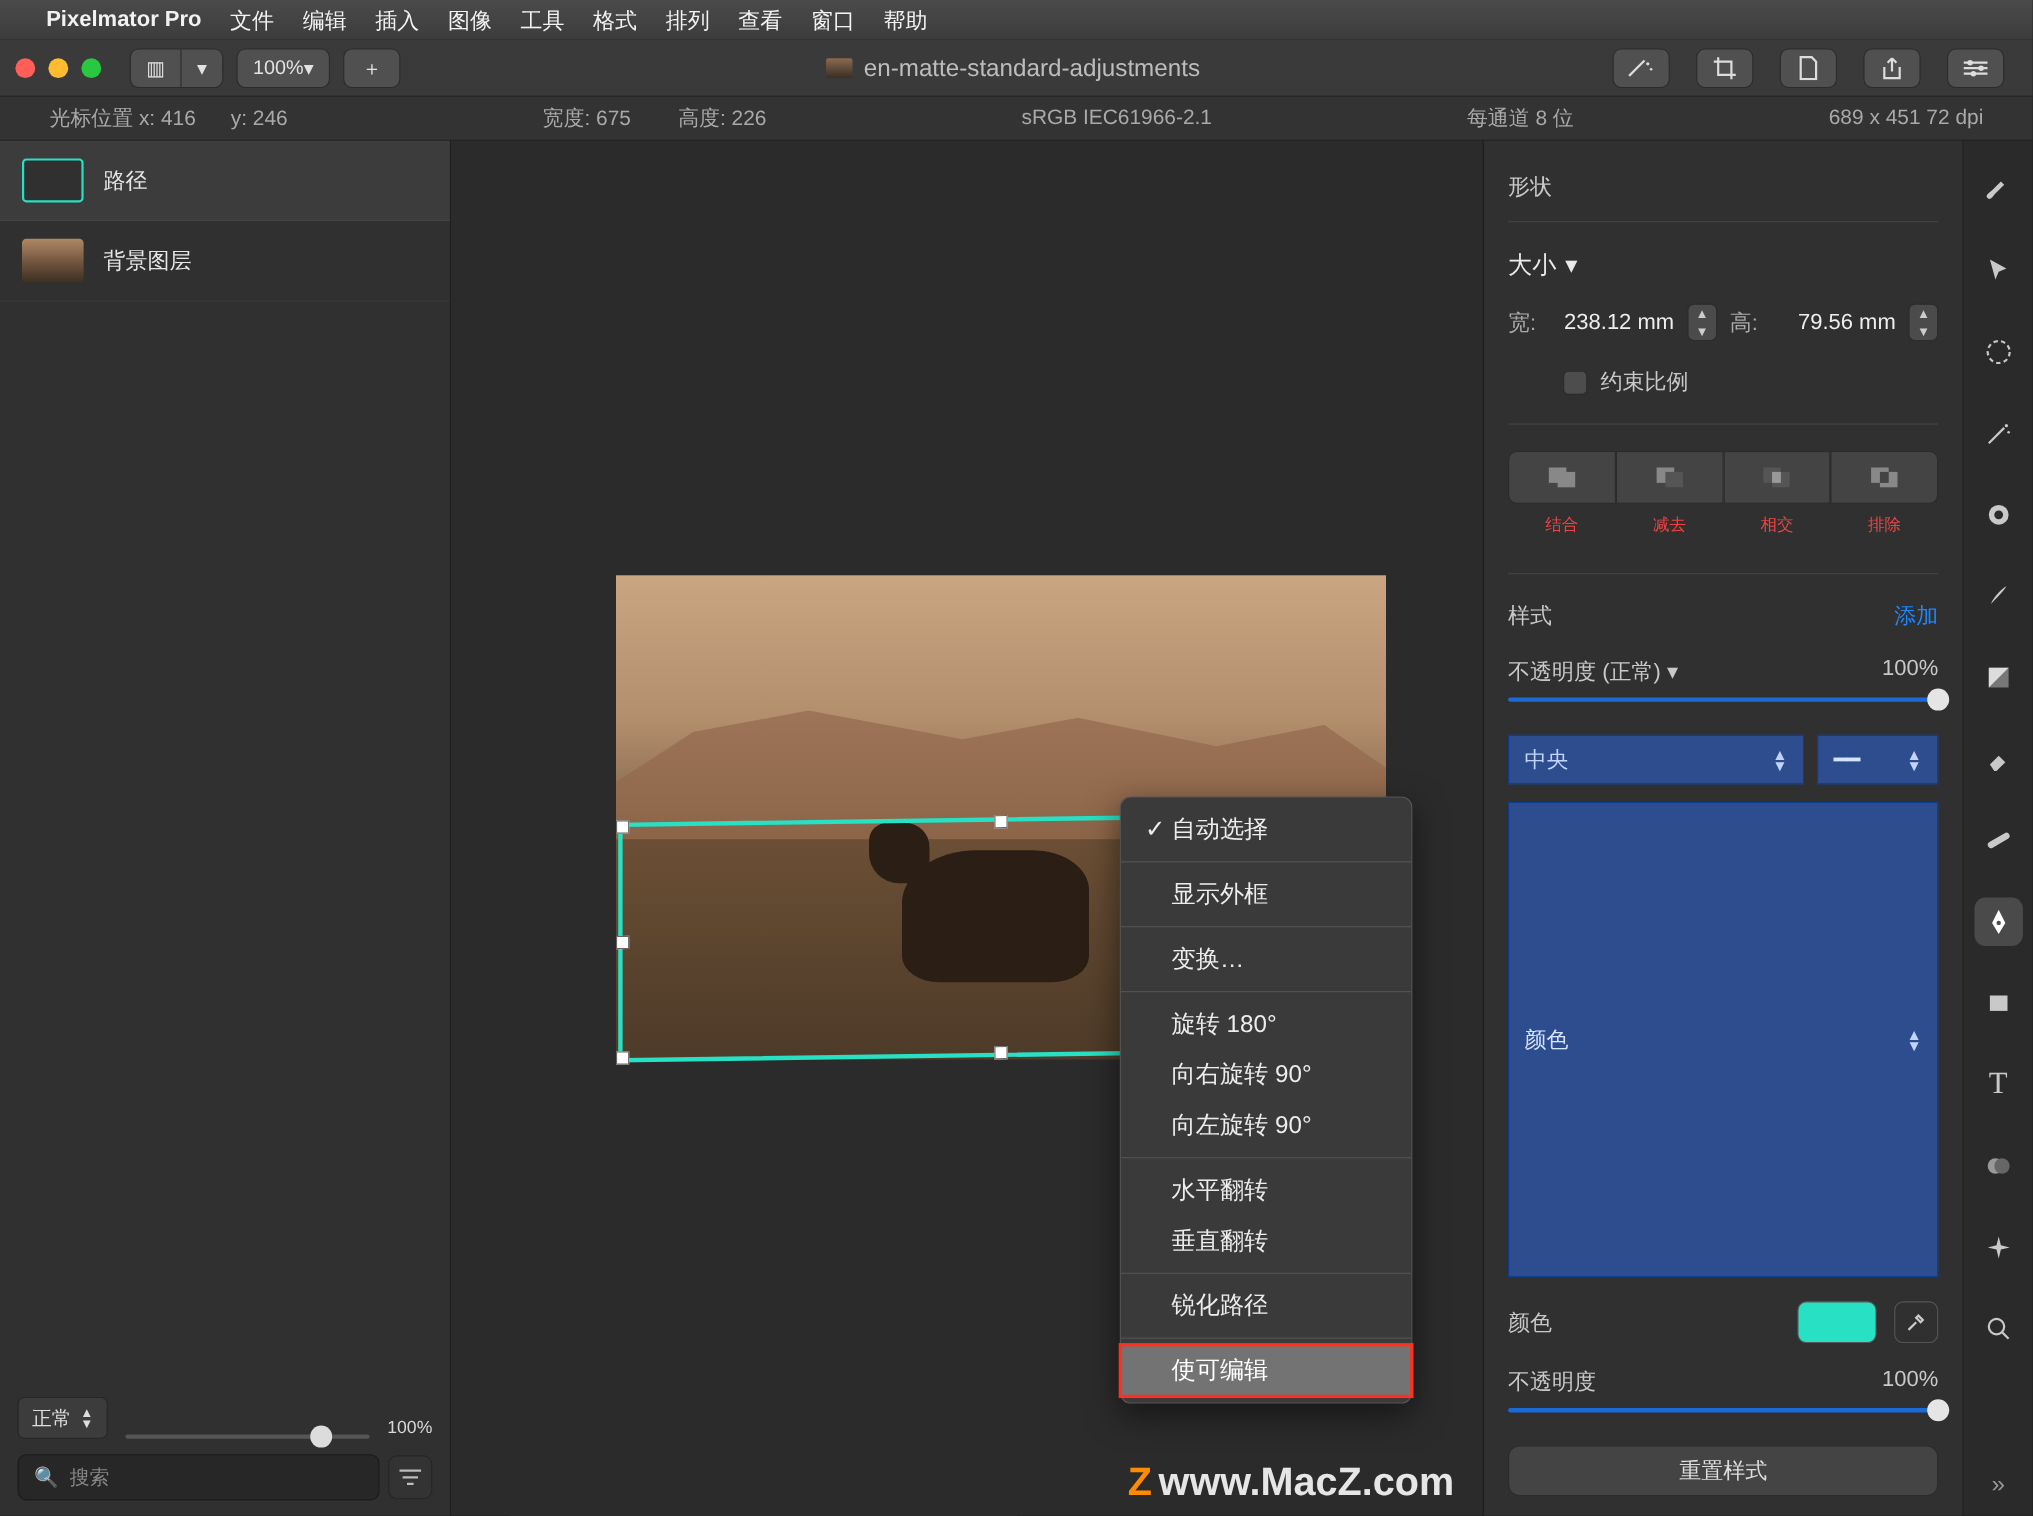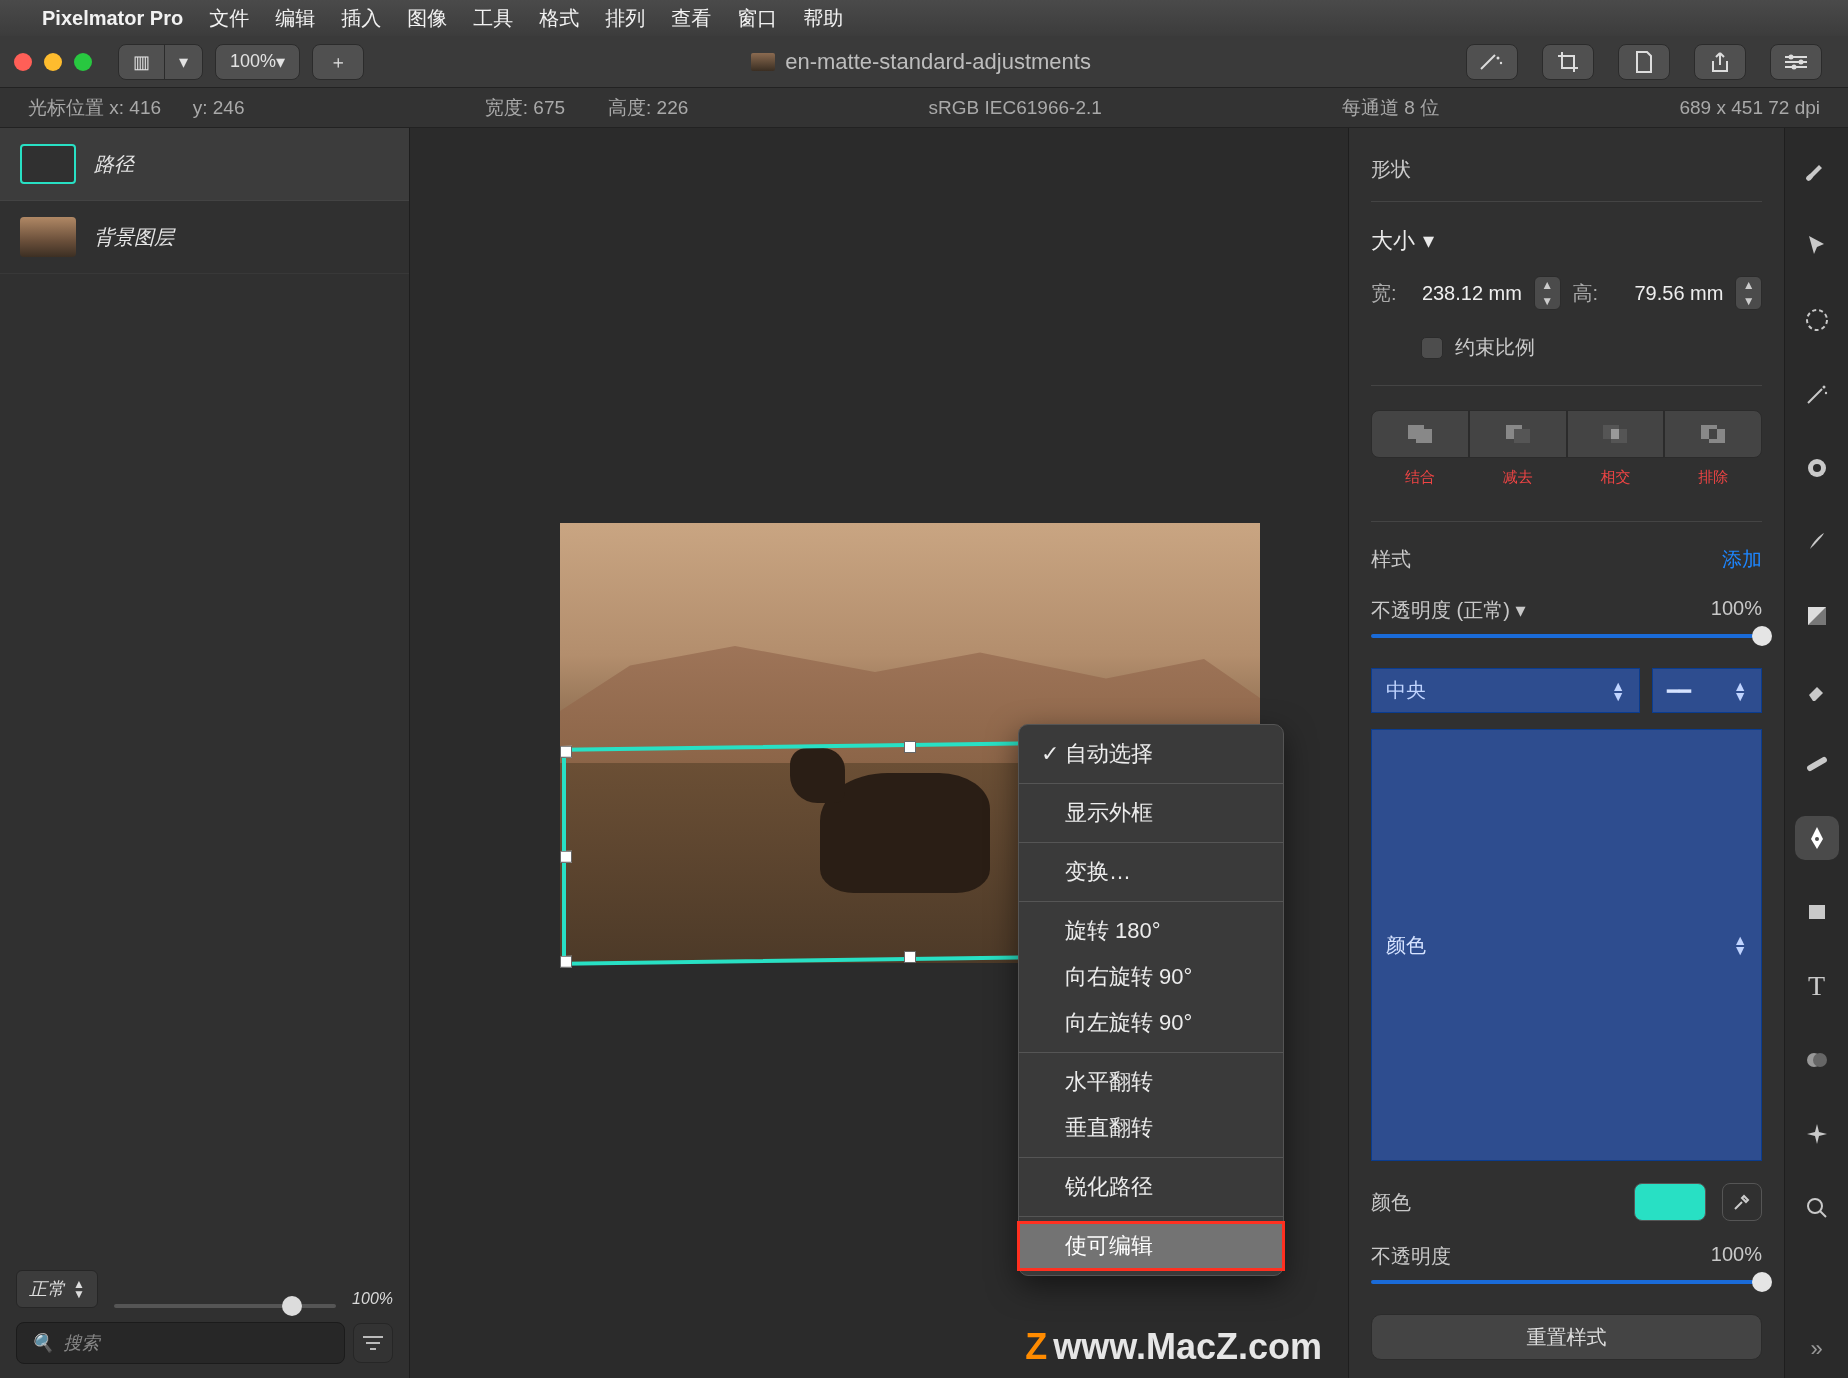--- a/index.html
+++ b/index.html
@@ -19,27 +19,27 @@
   .tb-btn { height: 36px; min-width: 52px; background: #505050; border: 1px solid #2b2b2b; border-radius: 8px; display: flex; align-items: center; justify-content: center; color: #e2e2e2; margin-right: 12px; font-size: 18px; }
   .tb-btn.seg { padding: 0; }
   .tb-btn.seg span { padding: 0 14px; height: 100%; display:flex; align-items:center; }
   .tb-btn.seg span + span { border-left: 1px solid #2b2b2b; }
   .zoom { padding: 0 14px; }
   .title-center { flex: 1; text-align: left; color: #bdbdbd; font-size: 22px; display:flex; align-items:center; justify-content:center; gap:10px; }
   .title-center .thumb { width:24px; height:18px; background:linear-gradient(#8a6a50,#3a2e22); border-radius:2px; }
   .tb-right { display:flex; gap:12px; }
 
   
-  .infostrip { height: 40px; background: #333; display:flex; align-items:center; color:#a9a9a9; font-size:19px; padding: 0 28px; gap: 43px; border-bottom:1px solid #222; }
+  .infostrip { height: 40px; background: #333; display:flex; align-items:center; color:#a9a9a9; font-size:19px; padding: 0 45px; gap: 43px; border-bottom:1px solid #222; }
   .infostrip .grow { flex:1; }
 
   .workspace { display:flex; height: calc(1378px - 36px - 52px - 40px); }
 
   
-  .layers { width: 410px; background: #303030; border-right: 1px solid #1e1e1e; display:flex; flex-direction:column;font-style:italic; }
+  .layers { width: 410px; background: #303030; border-right: 1px solid #1e1e1e; display:flex; flex-direction:column; }
   .layer-row { display:flex; align-items:center; padding: 16px 20px; gap:18px; font-size:20px; color:#e6e6e6; border-bottom:1px solid rgba(255,255,255,0.04); }
   .layer-row.selected { background:#3c3c3c; }
   .layer-thumb { width:56px; height:40px; border-radius:4px; }
   .layer-thumb.path { border:2px solid #28e0c4; background:#303030; }
   .layer-thumb.img { background:linear-gradient(#b08865 0%, #6a4f3a 60%, #3c2f23 100%); }
   .layers-spacer { flex:1; }
   .layers-footer { padding: 14px 16px; display:flex; align-items:flex-end; gap:16px; }
   .blend-select { background:#3c3c3c; border:1px solid #262626; border-radius:6px; padding:6px 12px; font-size:18px; color:#ddd; display:flex; align-items:center; gap:8px; }
   .slider-track { flex:1; height:4px; background:#555; border-radius:2px; position:relative; }
   .slider-knob { position:absolute; top:50%; transform:translate(-50%,-50%); width:20px; height:20px; border-radius:50%; background:#dcdcdc; }

